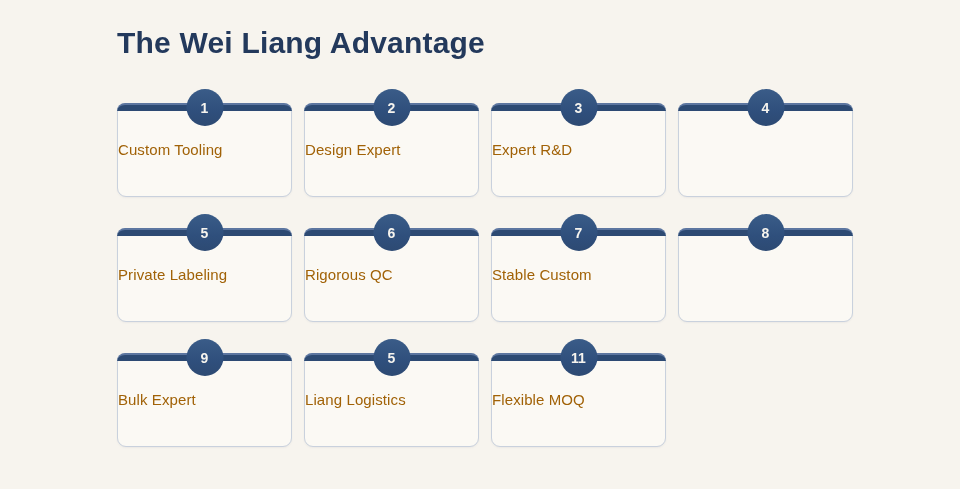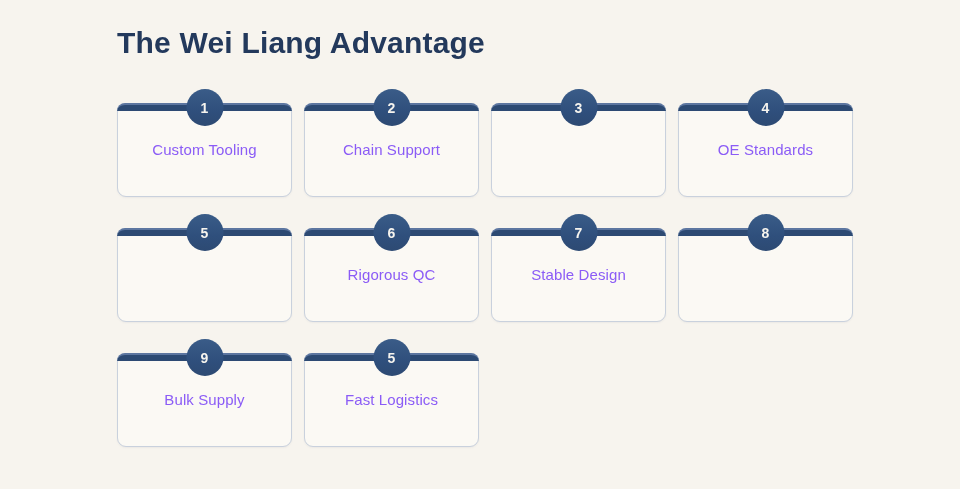--- a/index.html
+++ b/index.html
@@ -68,88 +68,93 @@
     display: flex;
     align-items: center;
     justify-content: center;
     z-index: 2;
   }
   .card-label {
     position: absolute;
     top: 37px;
     left: 0;
     width: 100%;
-    text-align: center;
     font-size: 15px;
     font-weight: 500;
     letter-spacing: 0.1px;
-    color: #8b5cf6;
+    color: #a16207;
   }
 </style>
 </head>
 <body>
 
 <div class="section">
   <h1 class="page-title">The Wei Liang Advantage</h1>
 
   <div class="cards-grid">
 
     <div class="card">
       <div class="card-top-bar"></div>
       <div class="card-badge">1</div>
       <div class="card-label">Custom Tooling</div>
     </div>
 
     <div class="card">
       <div class="card-top-bar"></div>
       <div class="card-badge">2</div>
-      <div class="card-label">Chain Support</div>
+      <div class="card-label">Design Expert</div>
     </div>
 
     <div class="card">
       <div class="card-top-bar"></div>
       <div class="card-badge">3</div>
+      <div class="card-label">Expert R&amp;D</div>
     </div>
 
     <div class="card">
       <div class="card-top-bar"></div>
       <div class="card-badge">4</div>
-      <div class="card-label">OE Standards</div>
     </div>
 
     <div class="card">
       <div class="card-top-bar"></div>
       <div class="card-badge">5</div>
+      <div class="card-label">Private Labeling</div>
     </div>
 
     <div class="card">
       <div class="card-top-bar"></div>
       <div class="card-badge">6</div>
       <div class="card-label">Rigorous QC</div>
     </div>
 
     <div class="card">
       <div class="card-top-bar"></div>
       <div class="card-badge">7</div>
-      <div class="card-label">Stable Design</div>
+      <div class="card-label">Stable Custom</div>
     </div>
 
     <div class="card">
       <div class="card-top-bar"></div>
       <div class="card-badge">8</div>
     </div>
 
     <div class="card">
       <div class="card-top-bar"></div>
       <div class="card-badge">9</div>
-      <div class="card-label">Bulk Supply</div>
+      <div class="card-label">Bulk Expert</div>
     </div>
 
     <div class="card">
       <div class="card-top-bar"></div>
       <div class="card-badge">5</div>
-      <div class="card-label">Fast Logistics</div>
+      <div class="card-label">Liang Logistics</div>
     </div>
 
+    <div class="card">
+      <div class="card-top-bar"></div>
+      <div class="card-badge">11</div>
+      <div class="card-label">Flexible MOQ</div>
+    </div>
 
 
   </div>
 </div>
 
 </body></html>

